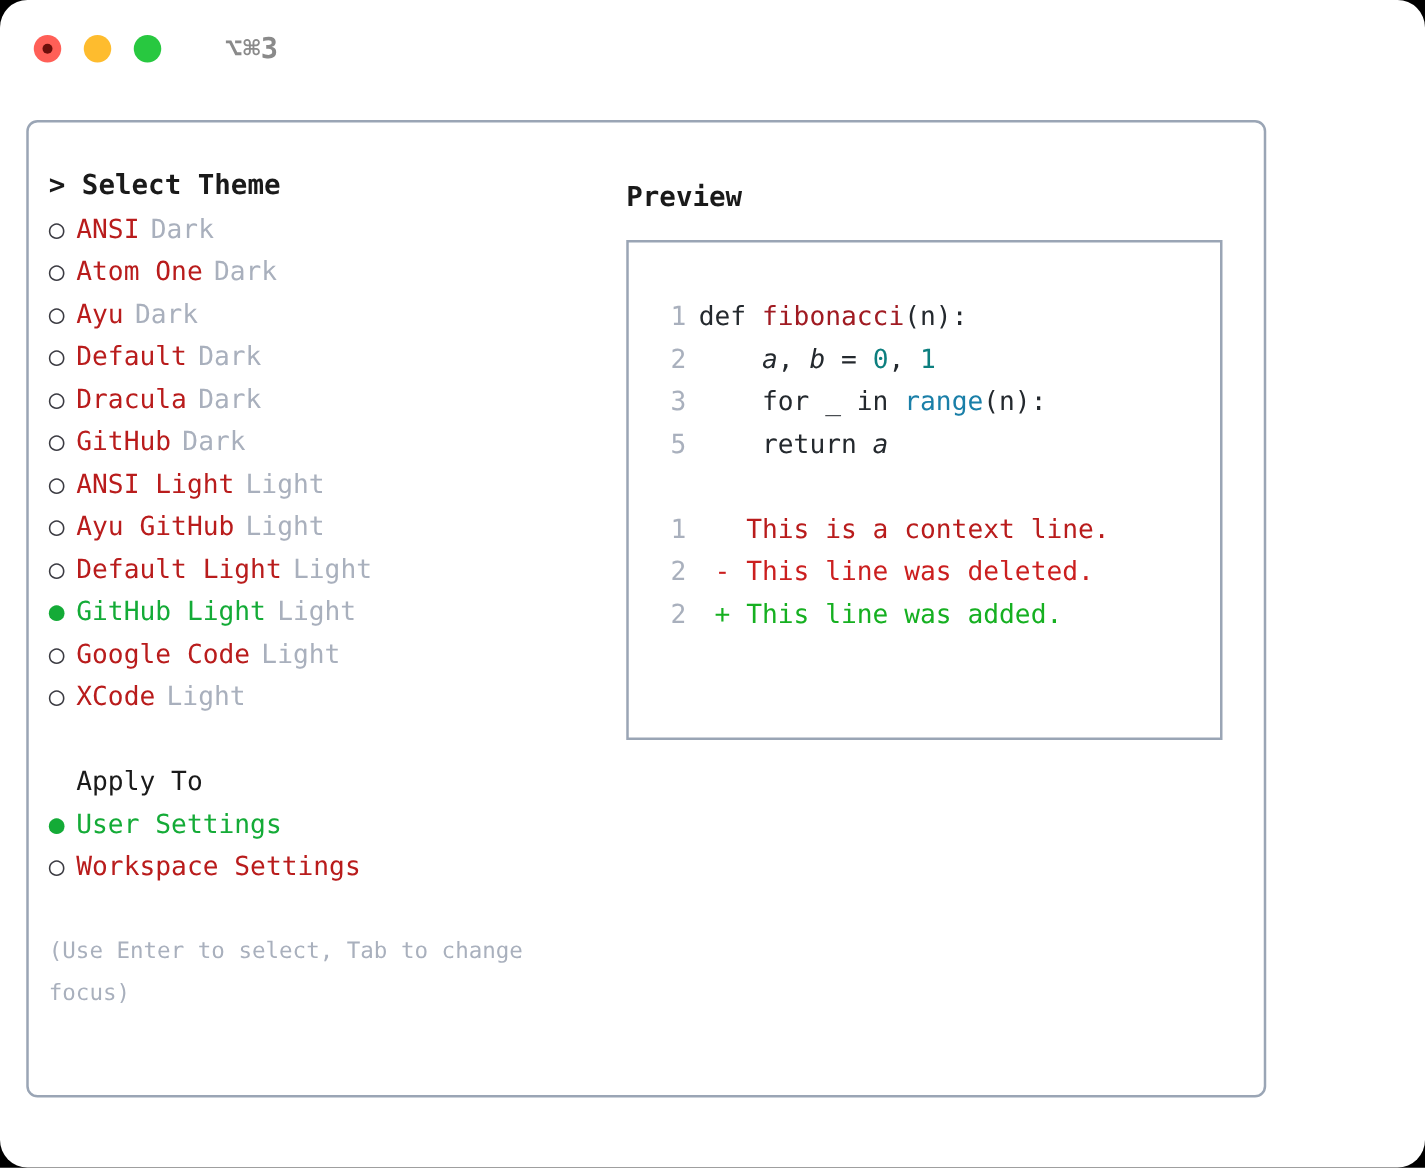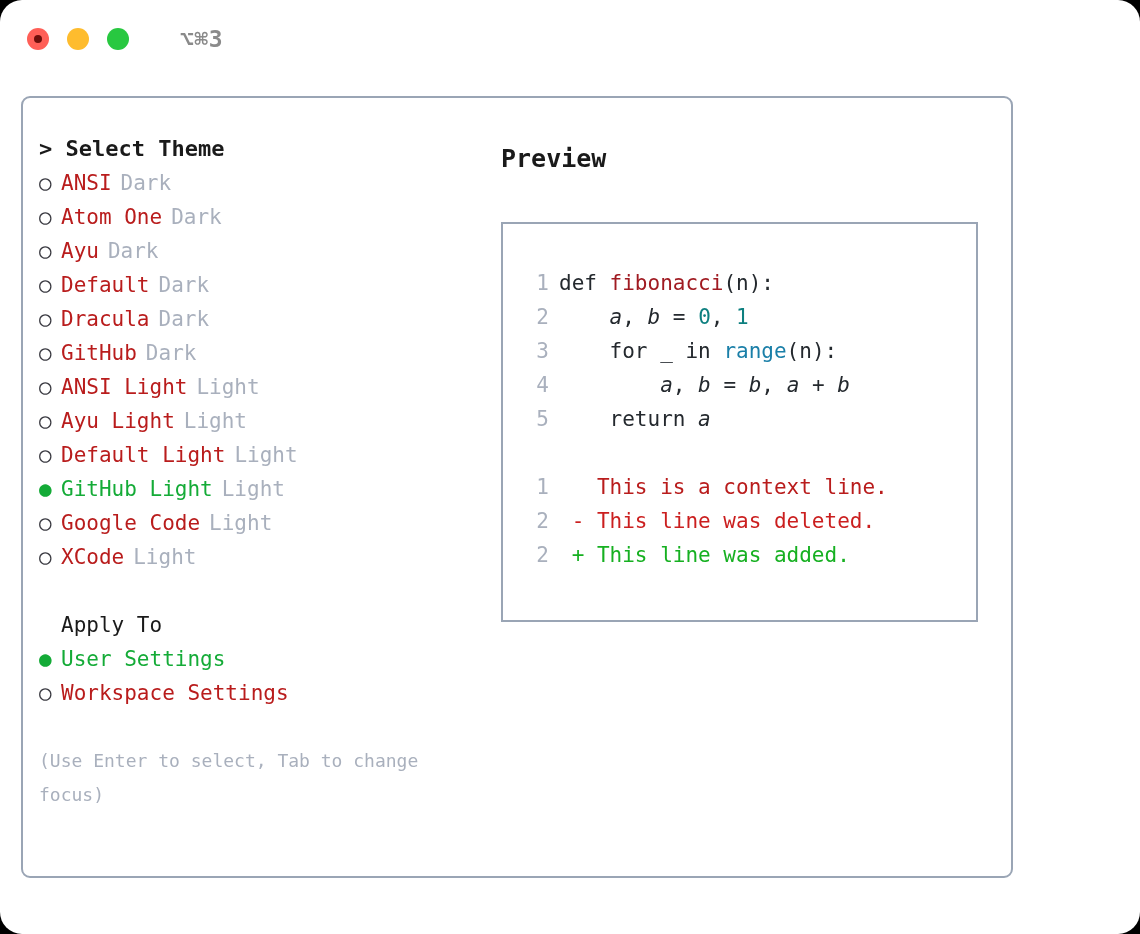--- a/index.html
+++ b/index.html
@@ -142,30 +142,30 @@
 
   
   #right-col {
     position: absolute;
     left: 478px;
     top: 44px;
     width: 500px;
   }
 
   #preview-title {
-    font-size: 25px;
+    font-size: 22px;
     font-weight: bold;
     color: #1a1a1a;
     line-height: 34px;
     height: 34px;
     white-space: pre;
   }
 
   #preview-box {
-    margin-top: 46px;
+    margin-top: 16px;
     width: 477px;
     height: 400px;
     border: 2px solid #9aa5b5;
     background: #ffffff;
     padding: 42px 0 16px 18px;
   }
 
   .code-line {
     font-size: 21px;
     line-height: 34px;
@@ -212,21 +212,21 @@
     <div id="left-col">
       <div class="hdr">&gt; Select Theme</div>
       <div id="theme-list">
           <div class="opt-row"><span class="bullet">○</span><span class="opt-label">ANSI</span><span class="opt-badge">Dark</span></div>
           <div class="opt-row"><span class="bullet">○</span><span class="opt-label">Atom One</span><span class="opt-badge">Dark</span></div>
           <div class="opt-row"><span class="bullet">○</span><span class="opt-label">Ayu</span><span class="opt-badge">Dark</span></div>
           <div class="opt-row"><span class="bullet">○</span><span class="opt-label">Default</span><span class="opt-badge">Dark</span></div>
           <div class="opt-row"><span class="bullet">○</span><span class="opt-label">Dracula</span><span class="opt-badge">Dark</span></div>
           <div class="opt-row"><span class="bullet">○</span><span class="opt-label">GitHub</span><span class="opt-badge">Dark</span></div>
           <div class="opt-row"><span class="bullet">○</span><span class="opt-label">ANSI Light</span><span class="opt-badge">Light</span></div>
-          <div class="opt-row"><span class="bullet">○</span><span class="opt-label">Ayu Light</span><span class="opt-badge">Light</span></div>
+          <div class="opt-row"><span class="bullet">○</span><span class="opt-label">Ayu GitHub</span><span class="opt-badge">Light</span></div>
           <div class="opt-row"><span class="bullet">○</span><span class="opt-label">Default Light</span><span class="opt-badge">Light</span></div>
           <div class="opt-row"><span class="bullet sel">●</span><span class="opt-label sel">GitHub Light</span><span class="opt-badge">Light</span></div>
           <div class="opt-row"><span class="bullet">○</span><span class="opt-label">Google Code</span><span class="opt-badge">Light</span></div>
           <div class="opt-row"><span class="bullet">○</span><span class="opt-label">XCode</span><span class="opt-badge">Light</span></div>
         </div>
 
       <div class="spacer"></div>
 
       <div id="apply-hdr">Apply To</div>
       <div id="apply-list">
@@ -237,21 +237,20 @@
       <div id="hint">(Use Enter to select, Tab to change focus)</div>
     </div>
 
     <div id="right-col">
       <div id="preview-title">Preview</div>
       <div id="preview-box">
         <div id="code-block">
             <div class="code-line"><span class="lno">1</span><span class="kw">def </span><span class="fn">fibonacci</span><span class="plain">(n):</span></div>
             <div class="code-line"><span class="lno">2</span><span class="plain">    </span><span class="var">a</span><span class="plain">, </span><span class="var">b</span><span class="plain"> = </span><span class="num">0</span><span class="plain">, </span><span class="num">1</span></div>
             <div class="code-line"><span class="lno">3</span><span class="plain">    for _ in </span><span class="bi">range</span><span class="plain">(n):</span></div>
-            <div class="code-line"><span class="lno">4</span><span class="plain">        </span><span class="var">a</span><span class="plain">, </span><span class="var">b</span><span class="plain"> = </span><span class="var">b</span><span class="plain">, </span><span class="var">a</span><span class="plain"> + </span><span class="var">b</span></div>
             <div class="code-line"><span class="lno">5</span><span class="plain">    return </span><span class="var">a</span></div>
           </div>
         <div class="diff-gap"></div>
         <div id="diff-block">
             <div class="code-line"><span class="lno">1</span><span class="d-ctx">   This is a context line.</span></div>
             <div class="code-line"><span class="lno">2</span><span class="d-del"> - This line was deleted.</span></div>
             <div class="code-line"><span class="lno">2</span><span class="d-add"> + This line was added.</span></div>
           </div>
       </div>
     </div>

